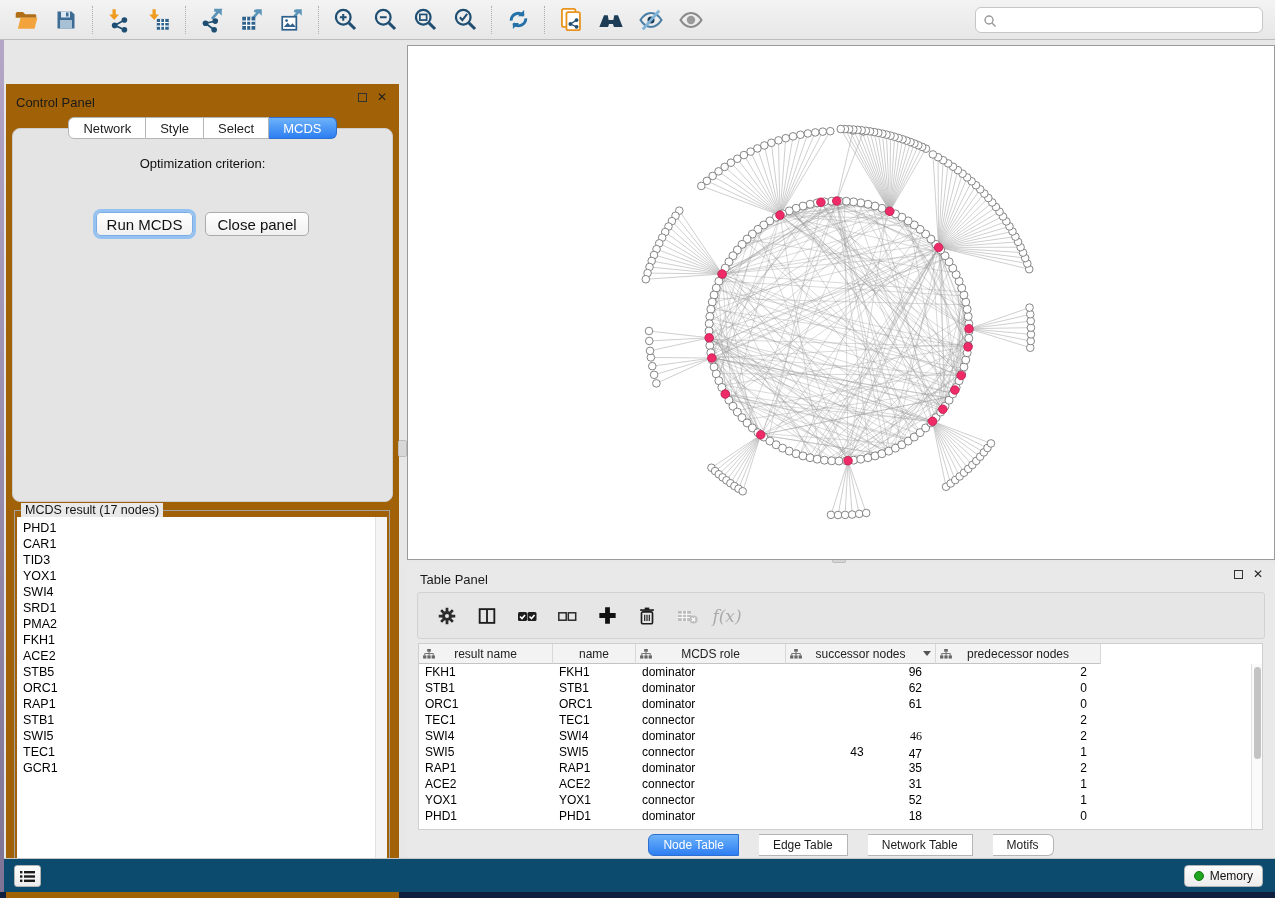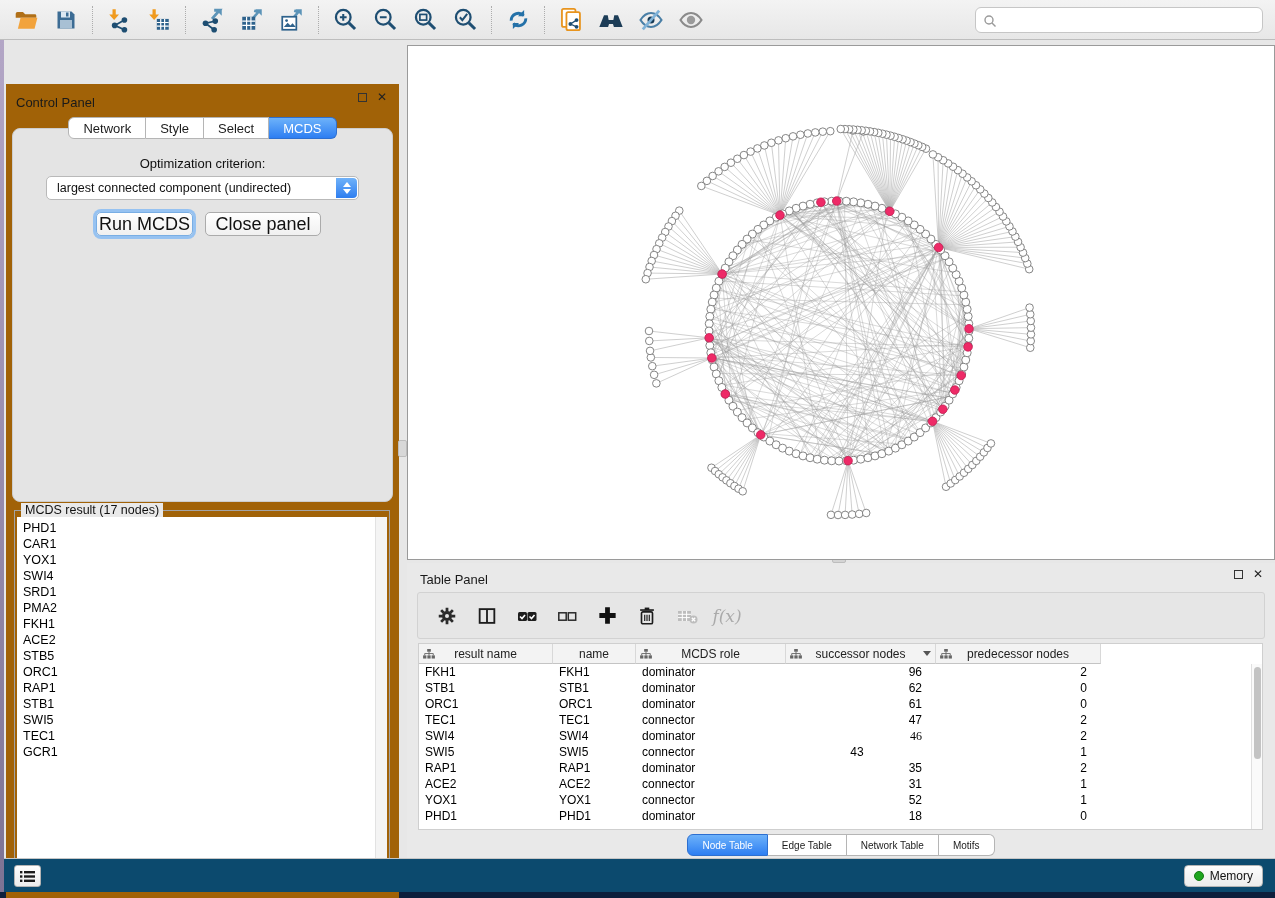--- a/index.html
+++ b/index.html
@@ -42,24 +42,24 @@
   #opt-label{position:absolute;left:0;right:0;top:72px;text-align:center;font-size:13px;color:#111;z-index:3;}
   #criterion-select{position:absolute;left:40px;top:92px;width:313px;height:24px;background:#fff;
     border:1px solid #b9b9b9;border-radius:5px;z-index:3;display:flex;align-items:center;
     padding-left:10px;font-size:12.5px;color:#111;}
   #criterion-stepper{position:absolute;right:1px;top:1px;bottom:1px;width:21px;border-radius:0 4px 4px 0;
     background:linear-gradient(#70b2f9,#2e7ef0);display:flex;flex-direction:column;align-items:center;justify-content:center;gap:2px;}
   .chev-up{width:0;height:0;border-left:4px solid transparent;border-right:4px solid transparent;border-bottom:5px solid #fff;}
   .chev-dn{width:0;height:0;border-left:4px solid transparent;border-right:4px solid transparent;border-top:5px solid #fff;}
 
   .mac-btn{position:absolute;top:128px;height:24px;z-index:3;background:linear-gradient(#ffffff,#f0f0f0);
-    border:1px solid #ababab;border-radius:5px;font-size:18px;color:#111;display:flex;
+    border:1px solid #ababab;border-radius:5px;font-size:15px;color:#111;display:flex;
     align-items:center;justify-content:center;cursor:default;}
   #run-btn{left:90px;width:97px;box-shadow:0 0 0 3px rgba(124,183,246,.75);border-color:#79aee4;}
-  #closepanel-btn{left:199px;width:116px;}
+  #closepanel-btn{left:199px;width:104px;}
 
   #mcds-groupbox{position:absolute;left:8px;top:426px;width:376px;height:370px;border:1px solid #a3a3a3;}
   #mcds-legend{position:absolute;top:-8px;left:6px;background:#e9e9e9;padding:0 4px;font-size:12.5px;color:#111;}
   #mcds-list{position:absolute;left:2px;top:6px;right:14px;bottom:2px;background:#fff;overflow:hidden;
     font-size:12.5px;color:#000;padding:3px 0 0 6px;}
   .mcds-item{height:16px;line-height:16px;}
   #mcds-scroll{position:absolute;top:6px;right:2px;bottom:2px;width:12px;background:#f4f4f4;border-left:1px solid #e2e2e2;}
 
   
   #v-split-handle{position:absolute;left:394px;top:400px;width:9px;height:17px;background:#d8d8d8;
@@ -94,21 +94,21 @@
   .th .sort-ic{position:absolute;right:4px;top:7px;width:0;height:0;
     border-left:4px solid transparent;border-right:4px solid transparent;border-top:5px solid #555;}
   #nt-body{position:absolute;left:0;top:20px;right:11px;bottom:0;}
   .tr{display:flex;height:16px;}
   .td{height:16px;line-height:16px;font-size:12px;color:#000;padding:0 6px;overflow:hidden;white-space:nowrap;}
   .td.num{text-align:right;padding-right:14px;}
   #nt-scroll{position:absolute;right:0;top:20px;bottom:0;width:11px;background:#fafafa;border-left:1px solid #e0e0e0;}
   #nt-thumb{position:absolute;left:1.5px;top:3px;width:7px;height:92px;background:#c3c3c3;border-radius:4px;}
 
   #tp-tabs{position:absolute;left:0;right:0;top:271px;display:flex;justify-content:center;}
-  #tp-tabs .seg{font-size:10px;height:22px;line-height:21px;}
+  #tp-tabs .seg{font-size:12px;height:22px;line-height:21px;margin-left:20px;}
 
   
   #status-bar{position:absolute;left:0;top:818px;right:0;height:34px;background:#0c4a6e;border-top:1px solid #c6c6c6;}
   #task-btn{position:absolute;left:10px;top:6px;width:27px;height:22px;background:linear-gradient(#fdfdfd,#ececec);
     border:1px solid #b4b4b4;border-radius:3px;display:flex;align-items:center;justify-content:center;}
   #memory-btn{position:absolute;right:12px;top:6px;height:22px;background:linear-gradient(#fdfdfd,#ececec);
     border:1px solid #b4b4b4;border-radius:4px;display:flex;align-items:center;gap:6px;padding:0 9px;font-size:12px;color:#111;}
   #mem-dot{width:10px;height:10px;border-radius:50%;background:#1fa51f;border:1px solid #157a15;}
 </style>
 </head>
@@ -274,36 +274,30 @@
     <div id="cp-content-box"></div>
     <div id="cp-tabs">
         <span class="seg">Network</span>
         <span class="seg">Style</span>
         <span class="seg">Select</span>
         <span class="seg active">MCDS</span>
       </div>
 
     <div id="opt-label">Optimization criterion:</div>
 
-    <div id="criterion-select">
-      <span>largest connected component (undirected)</span>
-      <span id="criterion-stepper">
-          <span class="chev-up"></span>
-          <span class="chev-dn"></span>
-        </span>
-    </div>
 
     <div id="run-btn" class="mac-btn">Run MCDS</div>
     <div id="closepanel-btn" class="mac-btn">Close panel</div>
 
     <div id="mcds-groupbox">
       <div id="mcds-legend">MCDS result (17 nodes)</div>
       <div id="mcds-list">
           <div class="mcds-item">PHD1</div>
           <div class="mcds-item">CAR1</div>
+          <div class="mcds-item">TID3</div>
           <div class="mcds-item">YOX1</div>
           <div class="mcds-item">SWI4</div>
           <div class="mcds-item">SRD1</div>
           <div class="mcds-item">PMA2</div>
           <div class="mcds-item">FKH1</div>
           <div class="mcds-item">ACE2</div>
           <div class="mcds-item">STB5</div>
           <div class="mcds-item">ORC1</div>
           <div class="mcds-item">RAP1</div>
           <div class="mcds-item">STB1</div>
@@ -1116,21 +1110,21 @@
             <div class="td" style="width: 134px;">ORC1</div>
             <div class="td" style="width: 83px;">ORC1</div>
             <div class="td" style="width: 150px;">dominator</div>
             <div class="td num" style="width: 150px;">61</div>
             <div class="td num" style="width: 165px;">0</div>
           </div>
           <div class="tr">
             <div class="td" style="width: 134px;">TEC1</div>
             <div class="td" style="width: 83px;">TEC1</div>
             <div class="td" style="width: 150px;">connector</div>
-            <div class="td num" style="width: 150px;">47</div>
+            <div class="td num" style="width: 150px; margin-top: 34px;">47</div>
             <div class="td num" style="width: 165px;">2</div>
           </div>
           <div class="tr">
             <div class="td" style="width: 134px;">SWI4</div>
             <div class="td" style="width: 83px;">SWI4</div>
             <div class="td" style="width: 150px;">dominator</div>
             <div class="td num" style="width: 150px; font-family: Liberation Serif, serif;">46</div>
             <div class="td num" style="width: 165px;">2</div>
           </div>
           <div class="tr">

